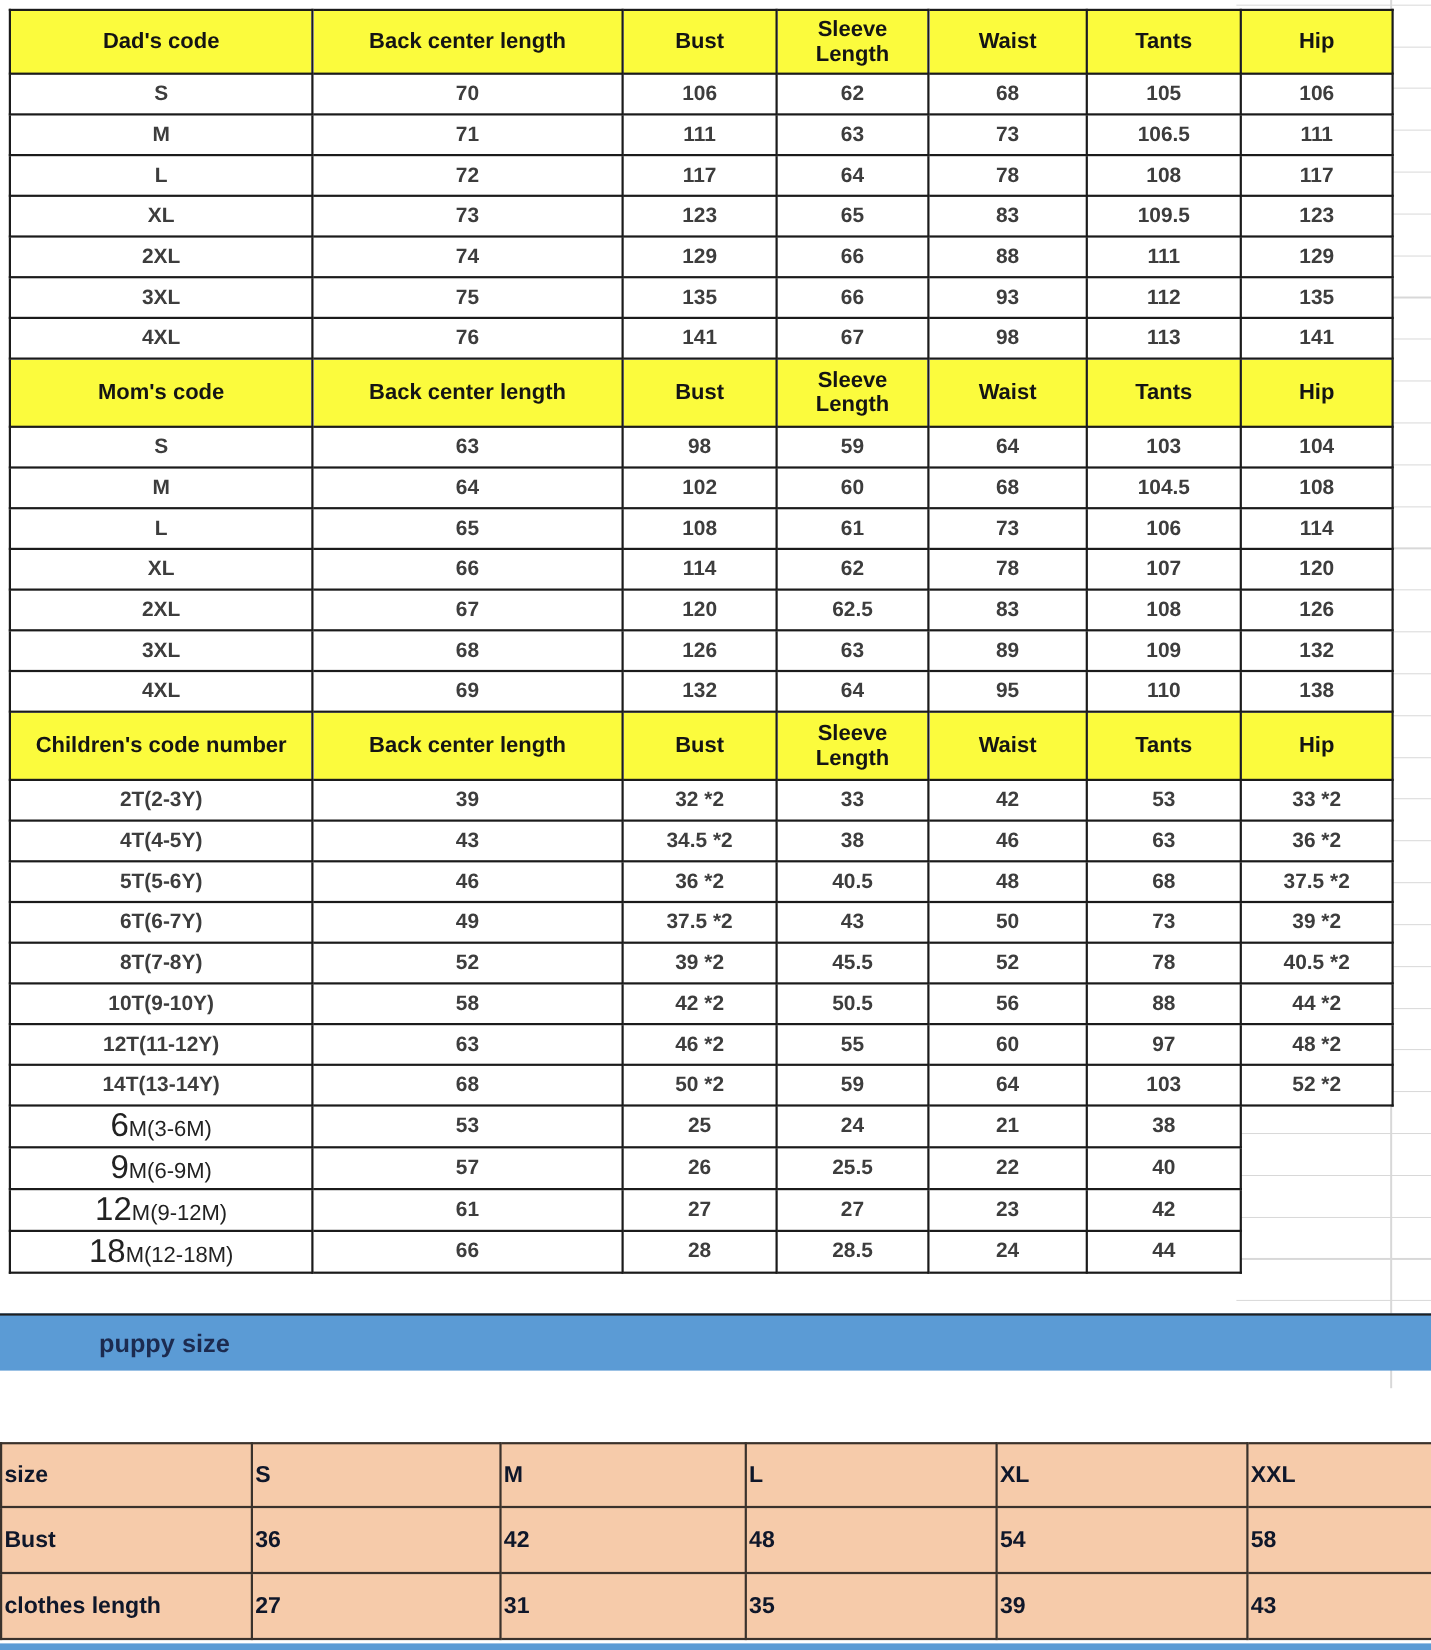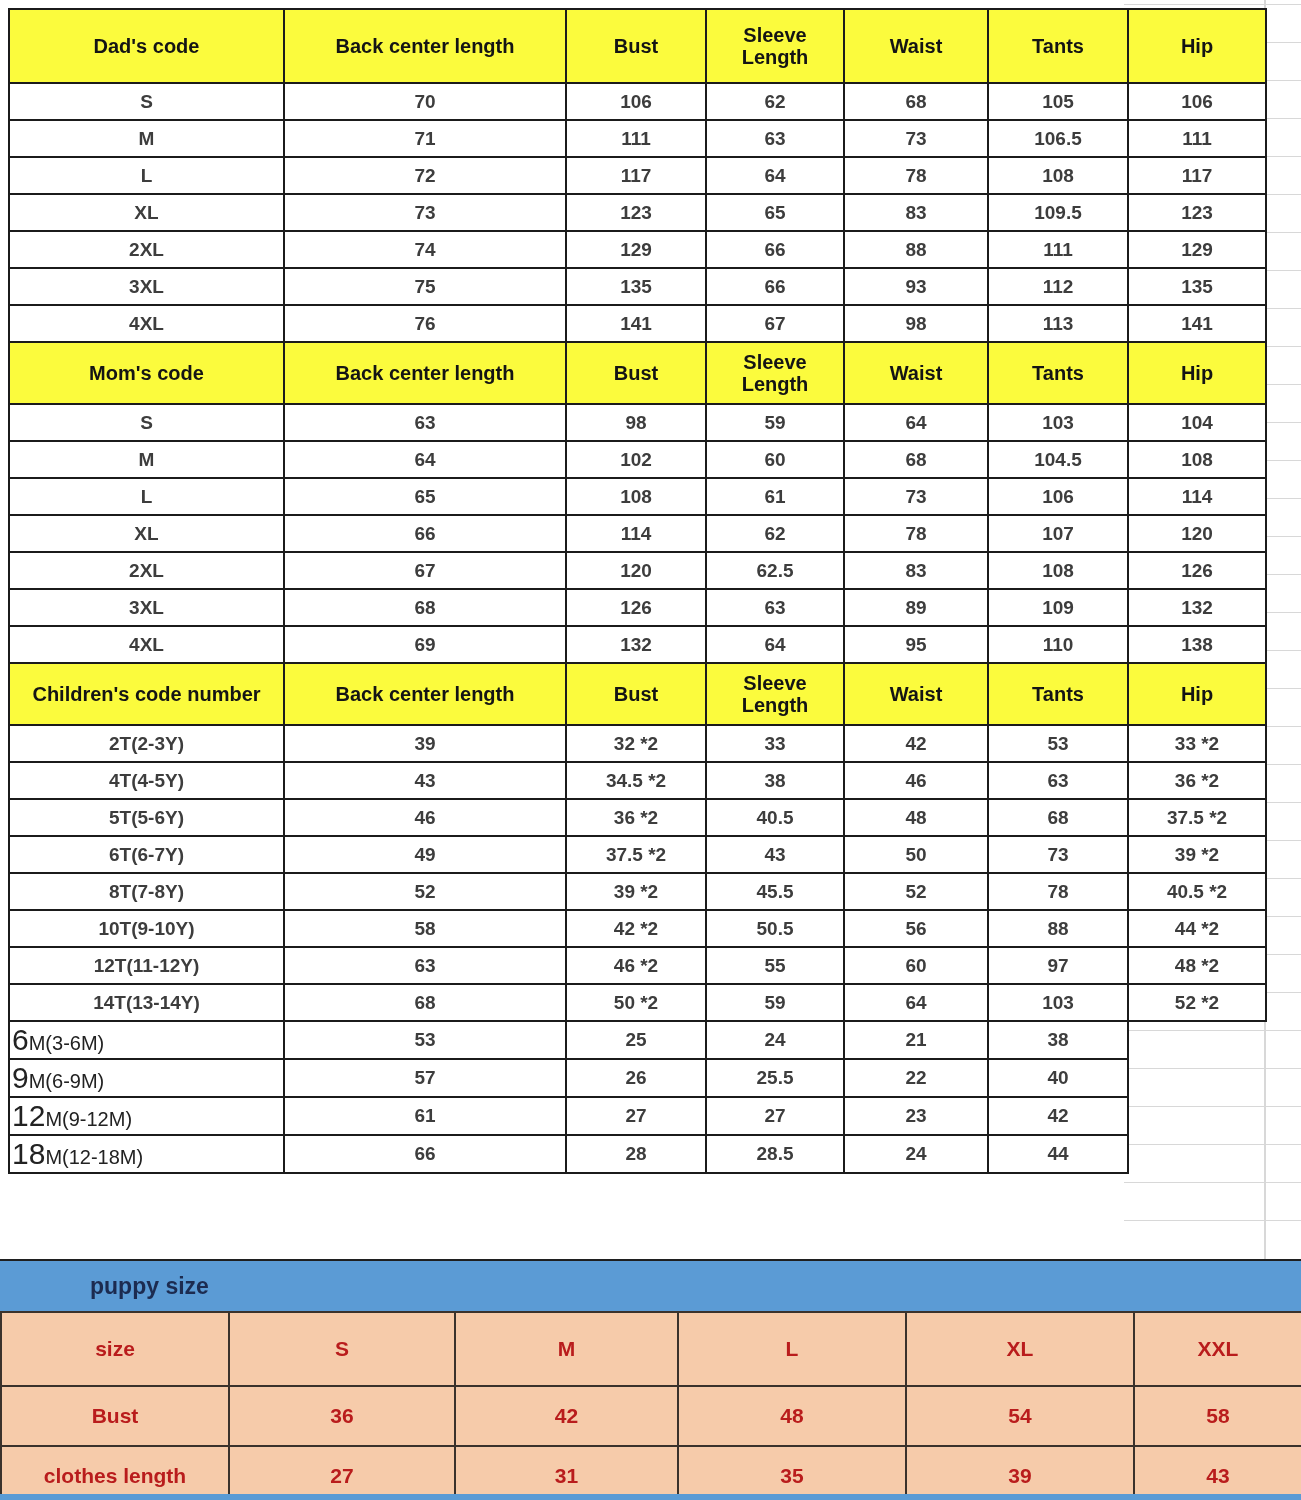--- a/index.html
+++ b/index.html
@@ -31,42 +31,42 @@
     border:2px solid var(--line);
     text-align:center;vertical-align:middle;
     background:#fff;color:#3d3d3d;
     font-size:19px;font-weight:700;
     padding:0 2px;overflow:hidden;
   }
   .size-table td.hdr{
     background:var(--yellow);color:#141414;
     font-size:20px;font-weight:700;line-height:1.12;
   }
-  .h58{height:74px;} .h62{height:62px;} .h60{height:60px;}
+  .h58{height:58px;} .h62{height:62px;} .h60{height:60px;}
   .h37{height:37px;} .h38{height:38px;}
   .c-blue{color:var(--c-blue);margin-top:20px;}
   .c-navy{color:var(--c-navy);}
   .c-red{color:var(--c-red);margin-left:16px;}
   .c-black{color:#3d3d3d;}
   td.ghost{border:none;background:transparent;}
-  td.baby-label{text-align:left;font-weight:400;color:#222;font-size:20px;padding-left:2px;}
+  td.baby-label{text-align:center;font-weight:400;color:#222;font-size:20px;padding-left:2px;}
   td.baby-label .big{font-size:30px;font-weight:400;}
 
   .puppy-bar{
-    position:absolute;left:0;top:1259px;width:1301px;height:52px;
+    position:absolute;left:0;top:1194px;width:1301px;height:52px;
     background:var(--bar-blue);border-top:2px solid #1f1f1f;box-sizing:border-box;
     display:flex;align-items:center;z-index:1;
   }
   .puppy-bar span{margin-left:90px;font-size:23px;font-weight:700;color:#1c2b50;}
 
   .puppy-table{position:absolute;left:0;top:1311px;width:1301px;z-index:1;}
   .puppy-table td{
     border:2px solid #3a322c;background:var(--pink);
-    text-align:center;vertical-align:middle;
-    color:#b91c1c;font-size:21px;font-weight:700;padding:0 2px;
+    vertical-align:middle;
+    color:#0f172a;font-size:21px;font-weight:700;padding:0 2px;
   }
   .bottom-strip{position:absolute;left:0;bottom:0;width:1301px;height:6px;background:var(--bar-blue);z-index:2;}
 </style>
 </head>
 <body>
 
 <div class="sheet">
   <div class="grid-bg"></div>
 
   <table class="size-table">

